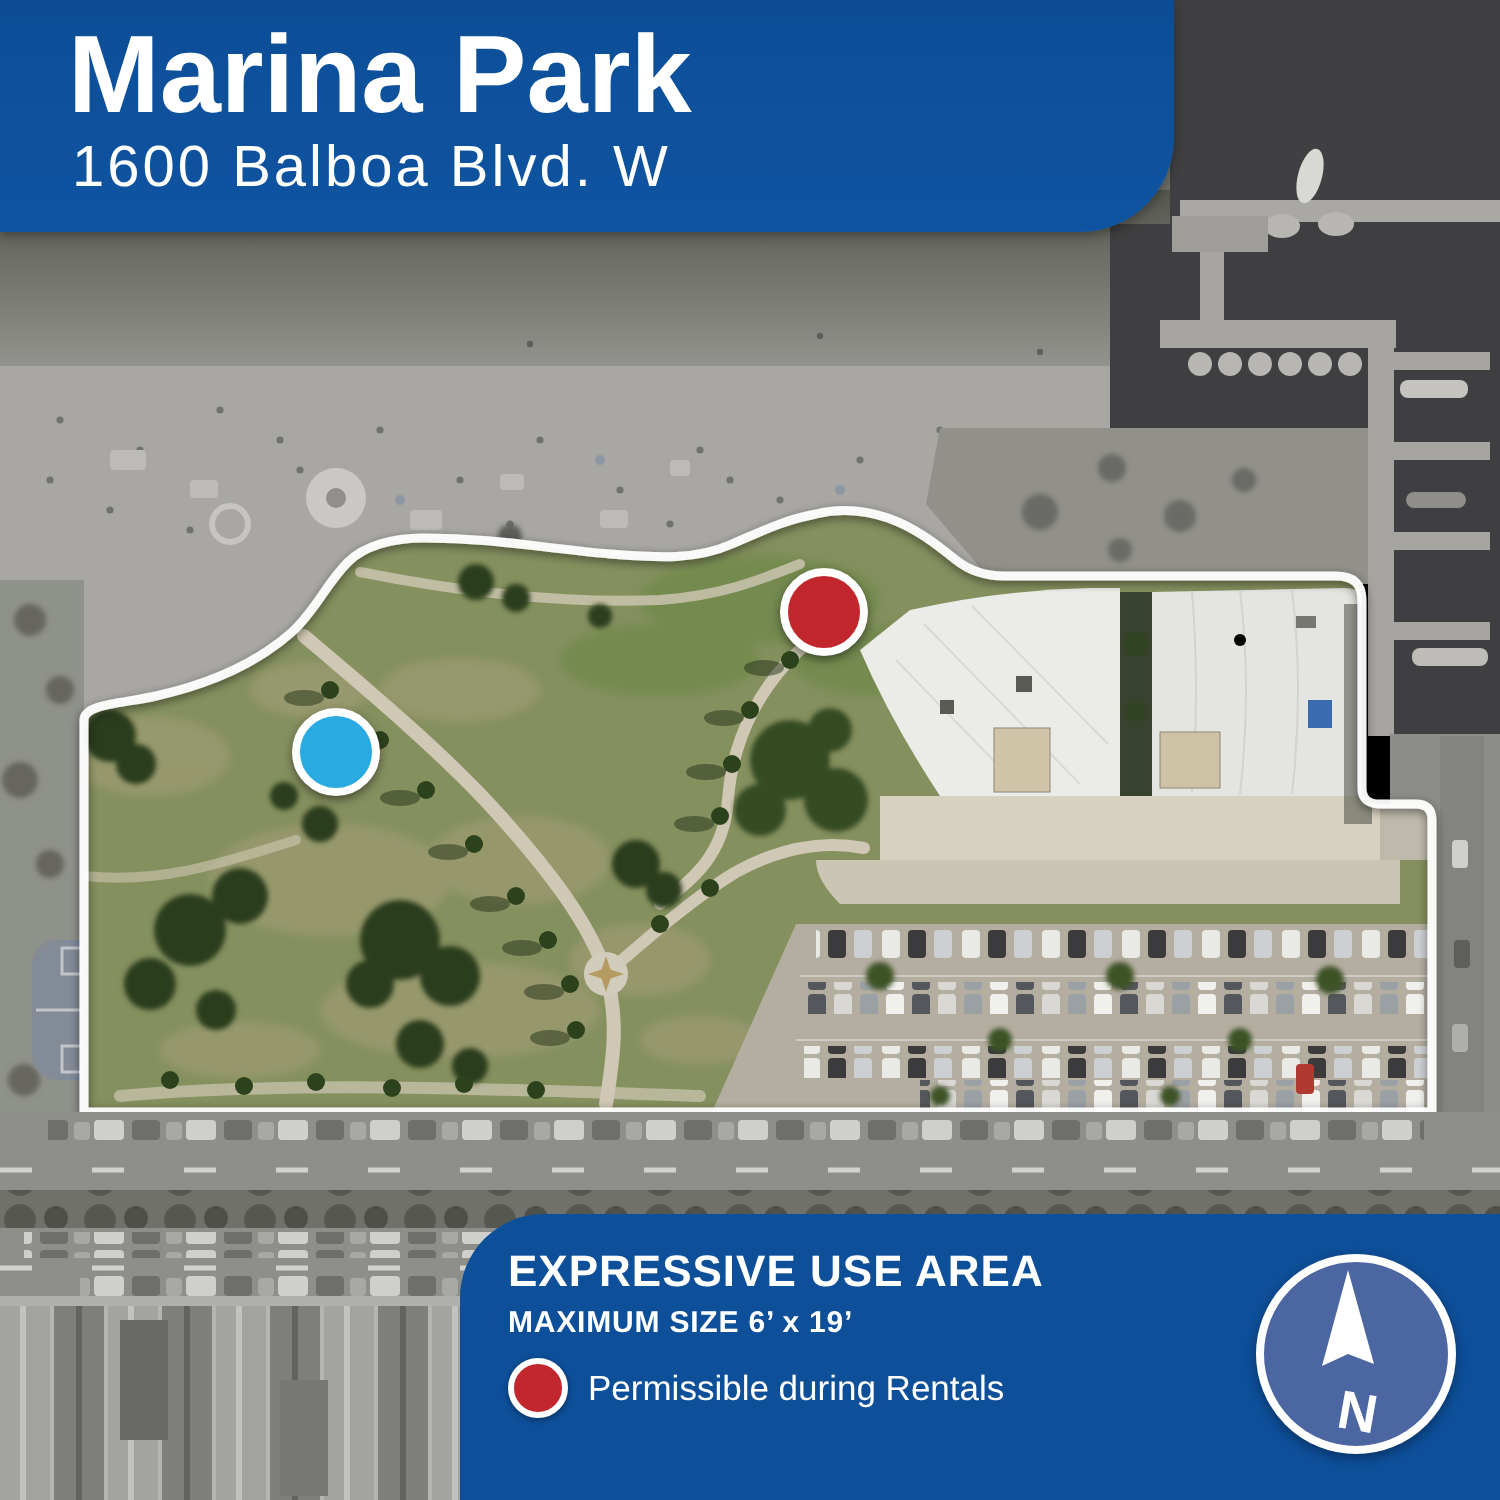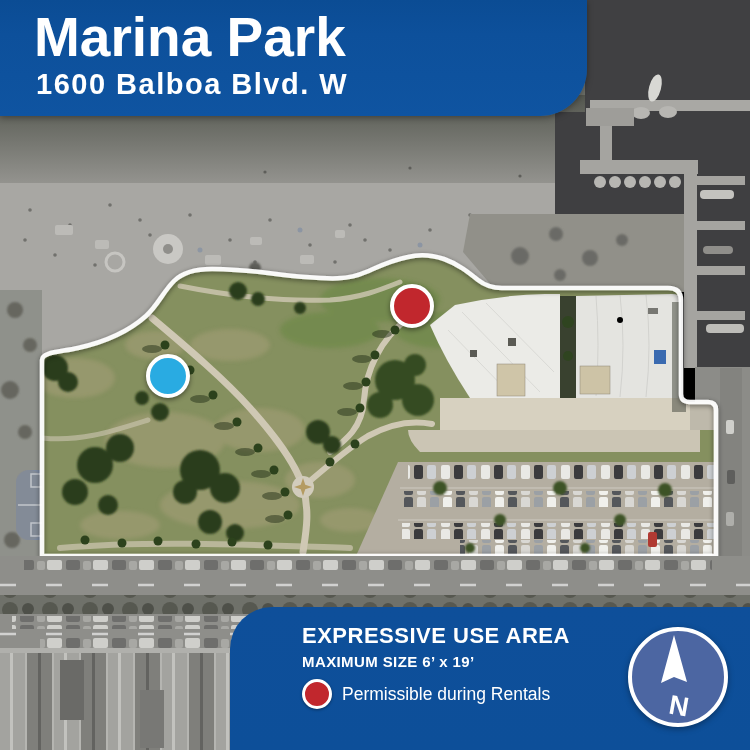--- a/index.html
+++ b/index.html
@@ -13,29 +13,29 @@
   .banner{
     position:absolute;left:0;top:0;width:587px;height:116px;
     background:linear-gradient(180deg,#0b4c94 0%,#0d509b 30%,#0f54a1 100%);
     border-radius:0 0 47px 0;color:#fff;
     box-shadow:0 2px 6px rgba(0,0,0,.35);
   }
   .banner .title{
     margin:9px 0 0 34px;font-size:55px;font-weight:700;line-height:1.05;letter-spacing:0;
   }
   .banner .subtitle{
-    margin:1px 0 0 36px;font-size:29px;font-weight:700;letter-spacing:1.5px;
+    margin:1px 0 0 36px;font-size:29px;font-weight:400;letter-spacing:1.5px;
   }
 
   
   .legend{
     position:absolute;left:230px;top:607px;width:520px;height:143px;
     background:linear-gradient(180deg,#0e4f9a 0%,#0d4f99 100%);
     border-radius:42px 0 0 0;color:#fff;box-sizing:border-box;
-    padding:16px 0 0 72px;
+    padding:16px 0 0 24px;
   }
   .legend .ltitle{font-size:22px;font-weight:700;letter-spacing:.5px;}
   .legend .lsub{font-size:15px;font-weight:700;letter-spacing:.4px;margin-top:4px;}
   .legend .lrow{display:flex;align-items:center;margin-top:9px;}
   .legend .lrow + .lrow{margin-top:7px;}
   .dot{
     width:24px;height:24px;border-radius:50%;border:3px solid #fff;
     box-shadow:0 1px 3px rgba(0,0,0,.4);flex:0 0 auto;
   }
   .legend .lrow span{margin-left:10px;font-size:17.5px;font-weight:400;}

